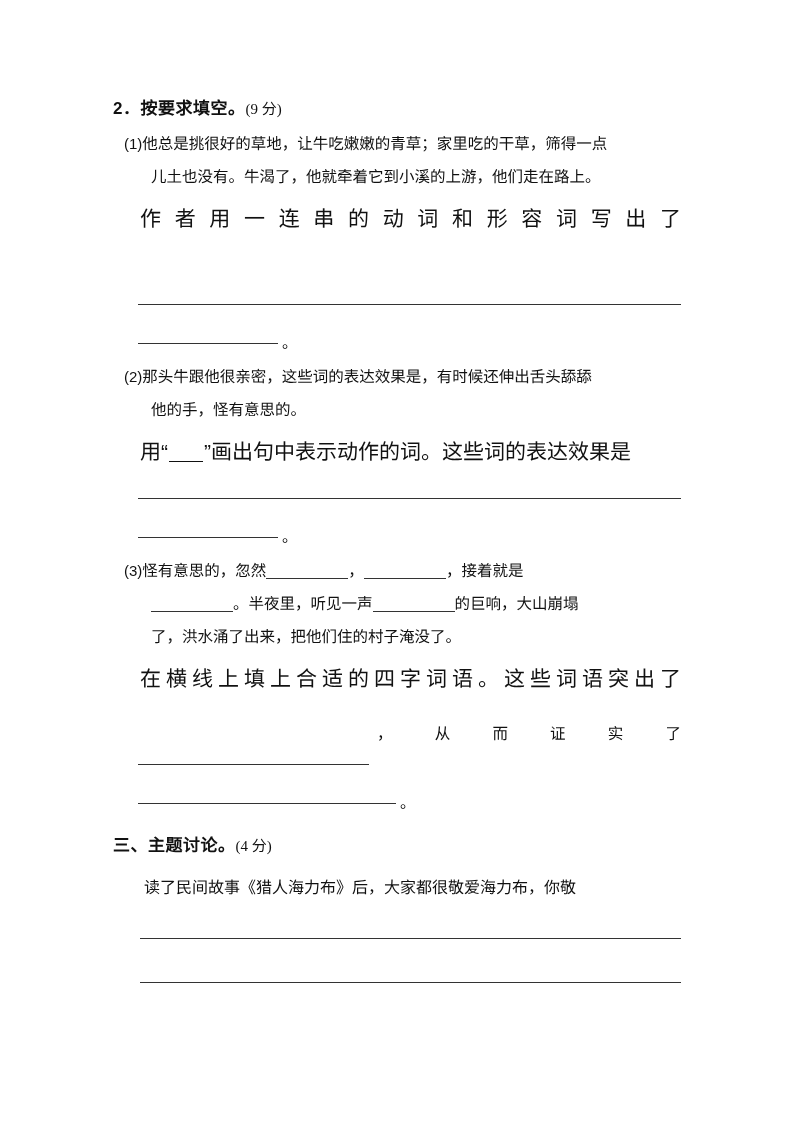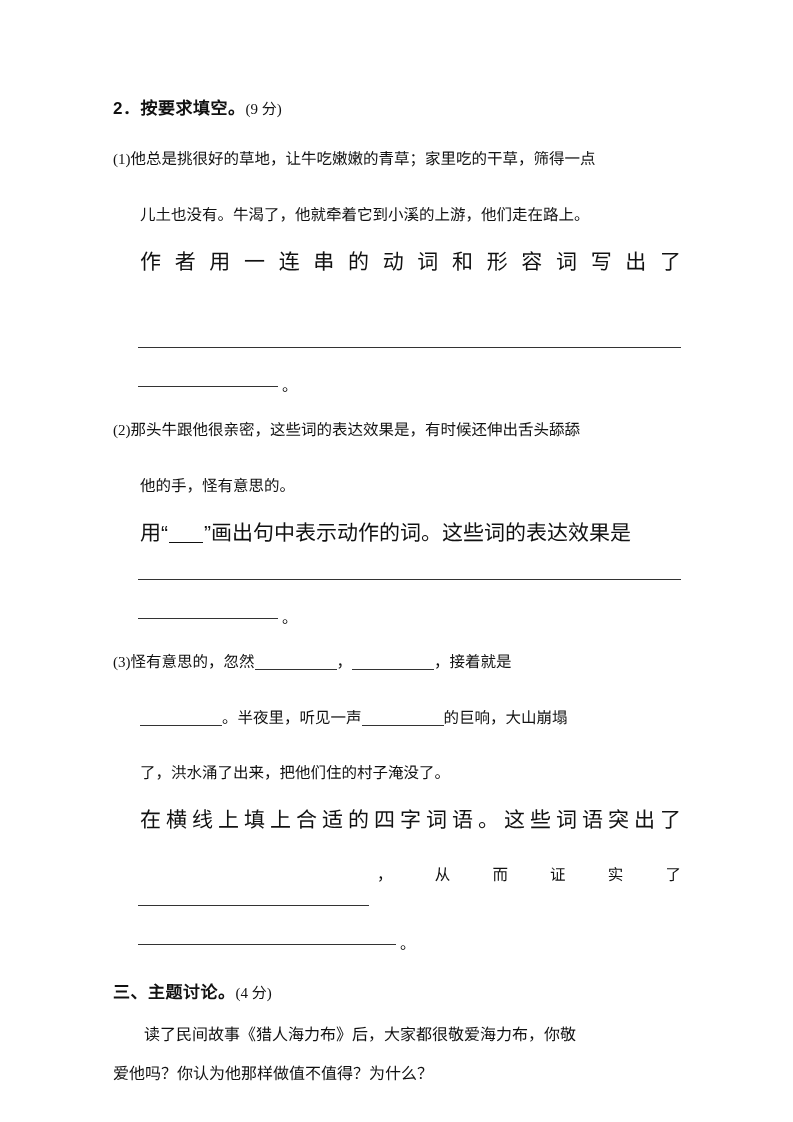--- a/index.html
+++ b/index.html
@@ -51,26 +51,26 @@
     letter-spacing: 0;
   }
 
   
   .question {
     margin: 0 0 4px 0;
   }
 
   
   .stem {
-    font-family: Liberation Serif, serif;
+    font-family: Liberation Sans, sans-serif;
     font-size: 15.5px;
-    line-height: 55px;
-    text-align: justify;
-    text-justify: inter-character;
-    margin: 0;
+    line-height: 22px;
+    text-align: justify;
+    text-justify: inter-character;
+    margin: 11px;
     padding-left: 26px;
     text-indent: -26px;
   }
   .stem .marker {
     font-size: 15px;
   }
   
   .stem.nostretch { text-align: left; }
 
   
@@ -228,27 +228,26 @@
         <span class="rule-inline"></span>
         <span class="tail">，从而证实了</span>
       </div>
 
       <div class="answer-row">
         <span class="rule w-long"></span>
         <span class="period" style="left:287px;">。</span>
       </div>
     </div>
 
-    <h2 class="section-heading" style="margin-top:24px;">
+    <h2 class="section-heading" style="margin-top:18px;">
       <span>三、主题讨论。</span><span class="score">(4 分)</span>
     </h2>
 
     <div class="question">
       <p class="para">读了民间故事《猎人海力布》后，大家都很敬爱海力布，你敬</p>
-      <p class="para lastline" style="text-indent:0;">爱他吗？你认为他那样做值不值得？为什么？</p>
 
       <div class="answer-row" style="padding-left:27px;height:44px;">
         <span class="rule full" style="left:27px;bottom:12px;"></span>
       </div>
       <div class="answer-row" style="padding-left:27px;height:44px;">
         <span class="rule full" style="left:27px;bottom:12px;"></span>
       </div>
     </div>
 
   </div>

